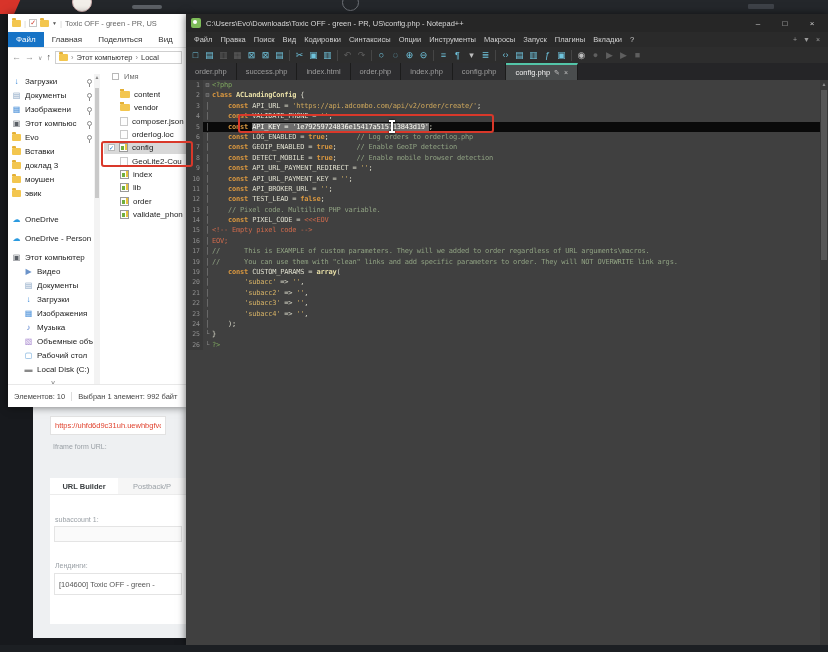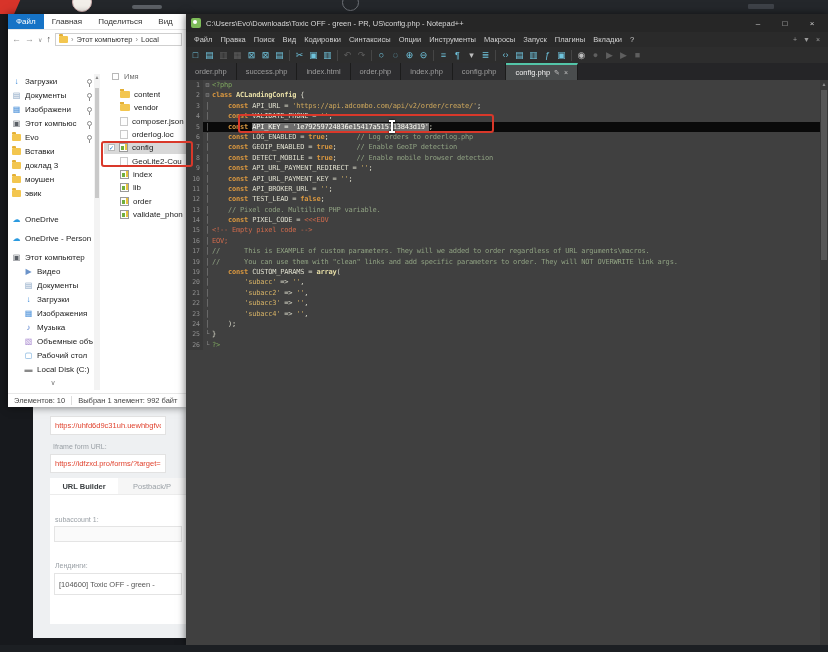--- a/index.html
+++ b/index.html
@@ -67,21 +67,21 @@
   .frow.selected { background:#d8d8d8; padding-left:4px; }
   .frow .fname { font-size:8px; color:#222; white-space:nowrap; overflow:hidden; }
   .fi { width:9px; height:9px; flex:none; position:relative; }
   .fi-folder { width:10px; height:7px; background:#f3c64f; border-radius:1px; }
   .fi-folder::before { content:""; position:absolute; left:0; top:-2px; width:4px; height:2px;
     background:#e3af35; }
   .fi-file { width:8px; height:9px; background:#fdfdfd; border:1px solid #c9c9c9; }
   .fi-php { width:9px; height:9px; background:#fdfdfd; border:1px solid #9a9a9a; }
   .fi-php::before { content:""; position:absolute; left:1px; bottom:1px; width:3px; height:4px; background:#6fae3e; }
   .fi-php::after { content:""; position:absolute; left:4.5px; bottom:1px; width:2.5px; height:6px; background:#e8c33c; }
-  .ex-status { position:absolute; left:0; bottom:0; right:0; height:14px; border-top:1px solid #e8e8e8;
+  .ex-status { position:absolute; left:0; bottom:0; right:0; height:23px; border-top:1px solid #e8e8e8;
     display:flex; align-items:center; font-size:7.5px; color:#444; background:#fff; }
   .ex-status .s1 { padding:0 6px; }
   .ex-status .sdiv { width:1px; height:9px; background:#ddd; }
   .ex-status .s2 { padding:12px 6px; white-space:nowrap; }
 
   
   .browser { left:33px; top:407px; width:154px; height:231px; background:#eef0f2; z-index:2; overflow:hidden; }
   .br-urlbox { position:absolute; left:17px; width:116px; height:19px; background:#fff;
     border:1px solid #e2e2e2; display:flex; align-items:center; padding:0 4px; }
   .br-urlbox span { font-size:7.5px; color:#e0432f; white-space:nowrap; overflow:hidden; }
@@ -159,20 +159,29 @@
 
 <div class="abs topbar">
   <div class="tb-logo"></div>
   <div class="tb-avatar"></div>
   <div class="tb-text"></div>
   <div class="tb-circle"></div>
   <div class="tb-dash"></div>
 </div>
 
 <div class="abs explorer">
+  <div class="ex-title">
+    <span class="mini-folder"></span>
+    <span class="qsep">|</span>
+    <span class="mini-check">✓</span>
+    <span class="mini-folder"></span>
+    <span class="qcaret">▼</span>
+    <span class="qsep">|</span>
+    <span class="ttl">Toxic OFF - green - PR, US</span>
+  </div>
   <div class="ex-ribbon" id="ex-ribbon">
       <span class="ex-rtab active">Файл</span>
       <span class="ex-rtab">Главная</span>
       <span class="ex-rtab">Поделиться</span>
       <span class="ex-rtab">Вид</span>
     </div>
   <div class="ex-nav">
     <span class="nav-arrow">←</span>
     <span class="nav-arrow">→</span>
     <span class="nav-v">∨</span>
@@ -333,23 +342,20 @@
     <span class="sdiv"></span>
     <span class="s2">Выбран 1 элемент: 992 байт</span>
   </div>
 </div>
 
 <div class="abs browser">
   <div class="br-urlbox" style="top:9px">
     <span>https://uhfd6d9c31uh.uewhbgfvds</span>
   </div>
   <div class="br-label" style="top:36px">Iframe form URL:</div>
-  <div class="br-urlbox" style="top:47px">
-    <span>https://idfzxd.pro/forms/?target=</span>
-  </div>
   <div class="br-card">
     <div class="br-tabs" id="br-tabs">
         <span class="br-tab active">URL Builder</span>
         <span class="br-tab">Postback/P</span>
       </div>
     <div class="br-sublabel">subaccount 1:</div>
     <div class="br-input"></div>
     <div class="br-lendlabel">Лендинги:</div>
     <div class="br-landing">
       <span>[104600] Toxic OFF - green -</span>

